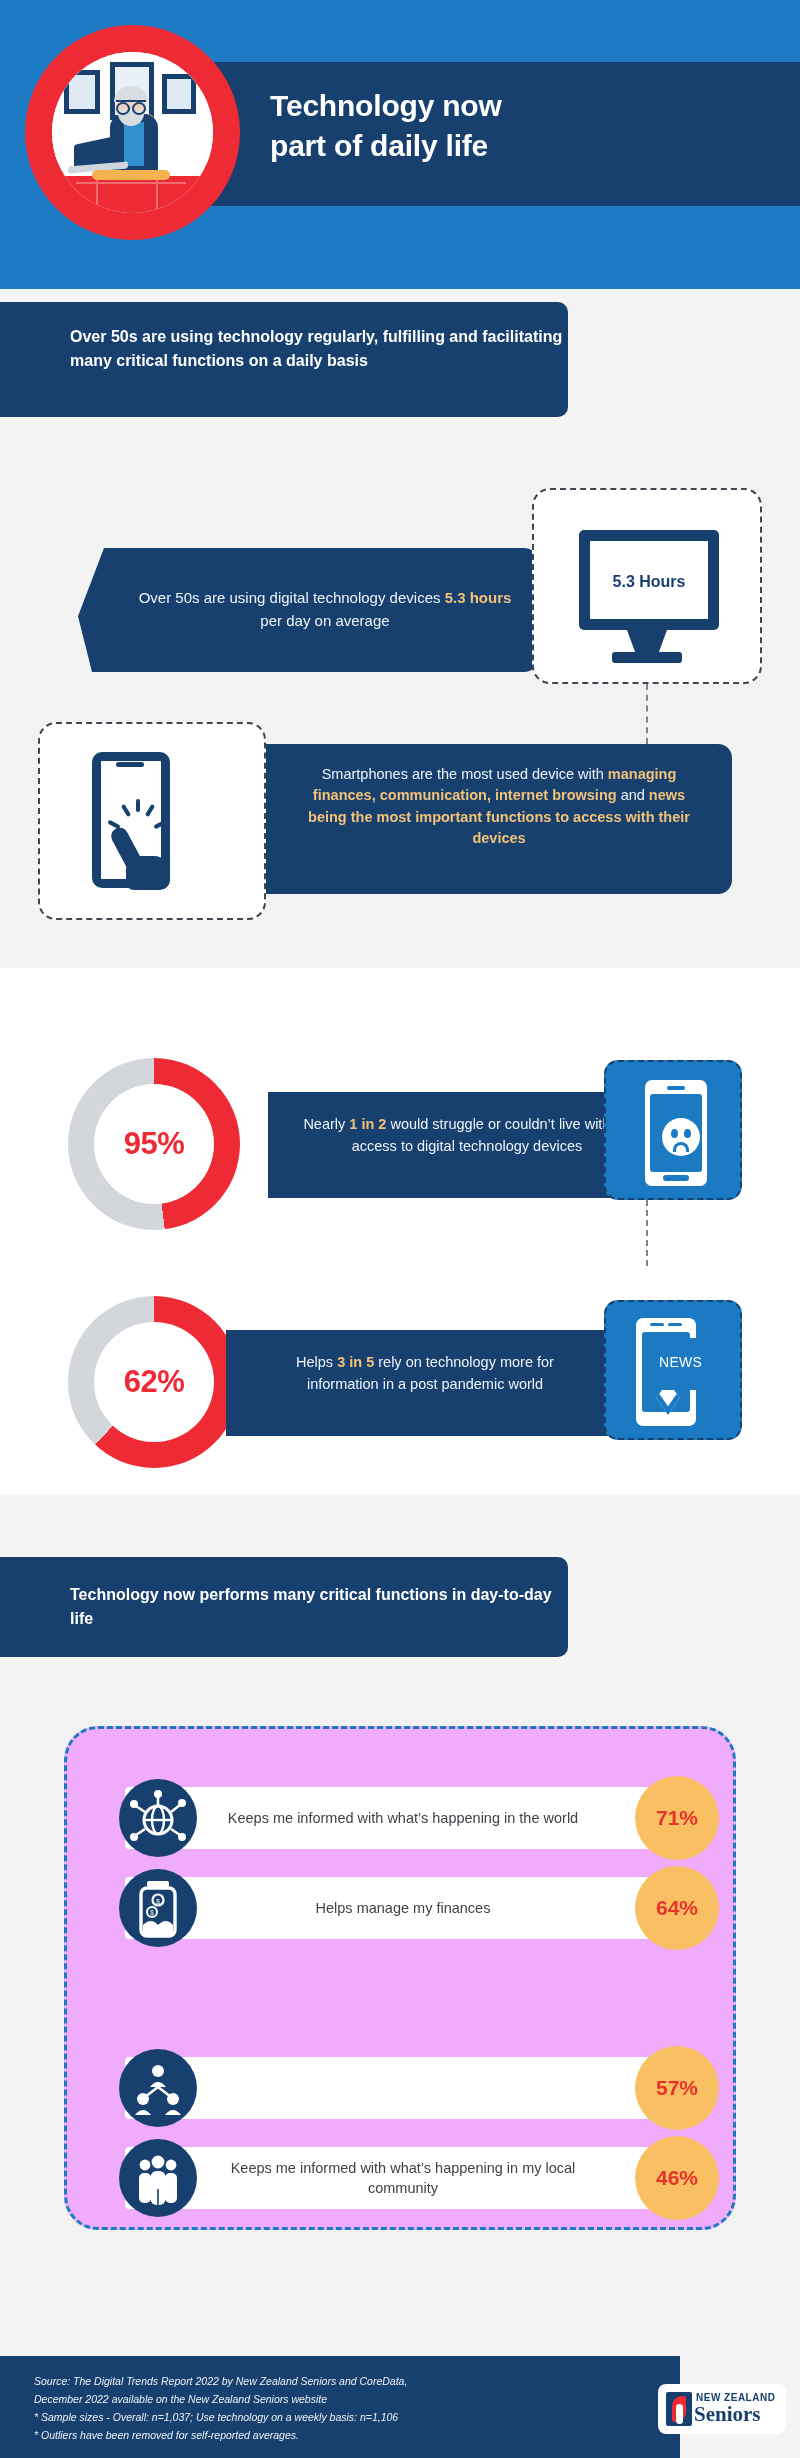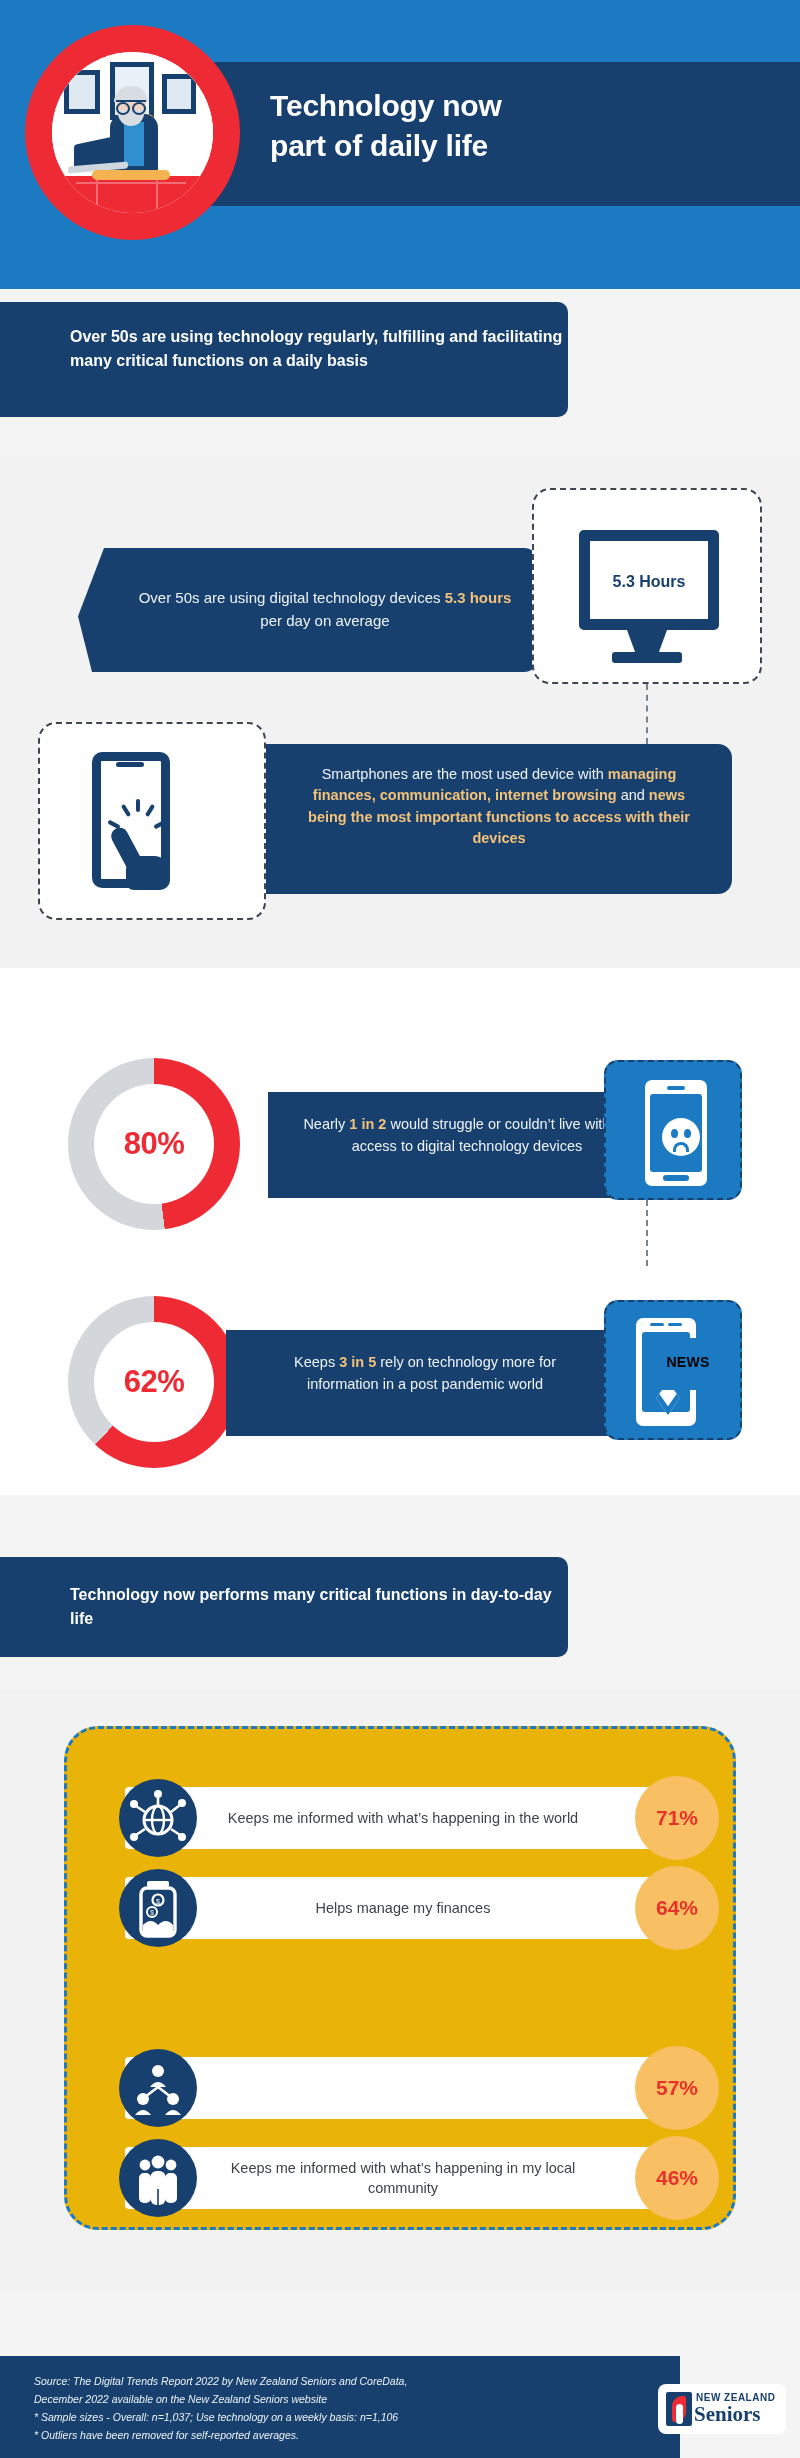--- a/index.html
+++ b/index.html
@@ -360,24 +360,24 @@
   }
   .nw-bubble-in {
     position: absolute;
     left: 0; top: 0;
     width: 58px; height: 42px;
     background: #1b7ac2;
   }
   .nw-txt {
     position: absolute;
     left: 0; top: 11px; width: 58px;
-    text-align: center;
-    color: #000000;
+    text-align: left;
+    color: #ffffff;
     font-size: 14px;
-    font-weight: bold;
+    font-weight: normal;
     letter-spacing: 0.3px;
   }
   .nw-tail {
     position: absolute;
     left: 52px; top: 86px;
     width: 20px; height: 20px;
     background: #ffffff;
     border-right: 5px solid #1b7ac2;
     border-bottom: 5px solid #1b7ac2;
     transform: rotate(45deg) skew(10deg,10deg);
@@ -387,21 +387,21 @@
   .sec-list {
     position: absolute;
     left: 0; top: 1690px;
     width: 800px; height: 600px;
     background: #f2f2f3;
   }
   .list-card {
     position: absolute;
     left: 64px; top: 1726px;
     width: 672px; height: 504px;
-    background: #eab308;
+    background: #f0abfc;
     border: 3px dashed #1b7ac2;
     border-radius: 34px;
   }
   .row {
     position: absolute;
     left: 58px;
     width: 560px; height: 62px;
     background: #ffffff;
     border-radius: 4px;
   }
@@ -578,21 +578,21 @@
   <div class="smart-plate">
     <div class="smart-text">
       <span>Smartphones are the most used device with </span><b>managing finances, communication, internet browsing</b><span> and </span><b>news being the most important functions to access with their devices</b>
     </div>
   </div>
 
   <div class="sec-donut"></div>
 
   <div class="donut d48" id="donut0" style="background: conic-gradient(rgb(238, 43, 53) 0deg, rgb(238, 43, 53) 172.8deg, rgb(211, 214, 218) 172.8deg, rgb(211, 214, 218) 360deg);">
     <div class="hole">
-      <span class="pct">80%</span>
+      <span class="pct">95%</span>
     </div>
   </div>
   <div class="stat-plate p1">
     <div class="stat-text">
       <span>Nearly </span><b>1 in 2</b><span> would struggle or couldn’t live without access to digital technology devices</span>
     </div>
   </div>
   <div class="iconbox b1">
     <div class="sp-body">
       <div class="sp-top"></div>
@@ -609,21 +609,21 @@
 
   <div class="dotline-v d2"></div>
 
   <div class="donut d62" id="donut1" style="background: conic-gradient(rgb(238, 43, 53) 0deg, rgb(238, 43, 53) 223.2deg, rgb(211, 214, 218) 223.2deg, rgb(211, 214, 218) 360deg);">
     <div class="hole">
       <span class="pct">62%</span>
     </div>
   </div>
   <div class="stat-plate p2">
     <div class="stat-text">
-      <span>Keeps </span><b>3 in 5</b><span> rely on technology more for information in a post pandemic world</span>
+      <span>Helps </span><b>3 in 5</b><span> rely on technology more for information in a post pandemic world</span>
     </div>
   </div>
   <div class="iconbox b2">
     <div class="nw-body">
       <div class="nw-top1"></div>
       <div class="nw-top2"></div>
       <div class="nw-inner"></div>
     </div>
     <div class="nw-tail"></div>
     <div class="nw-bubble">

